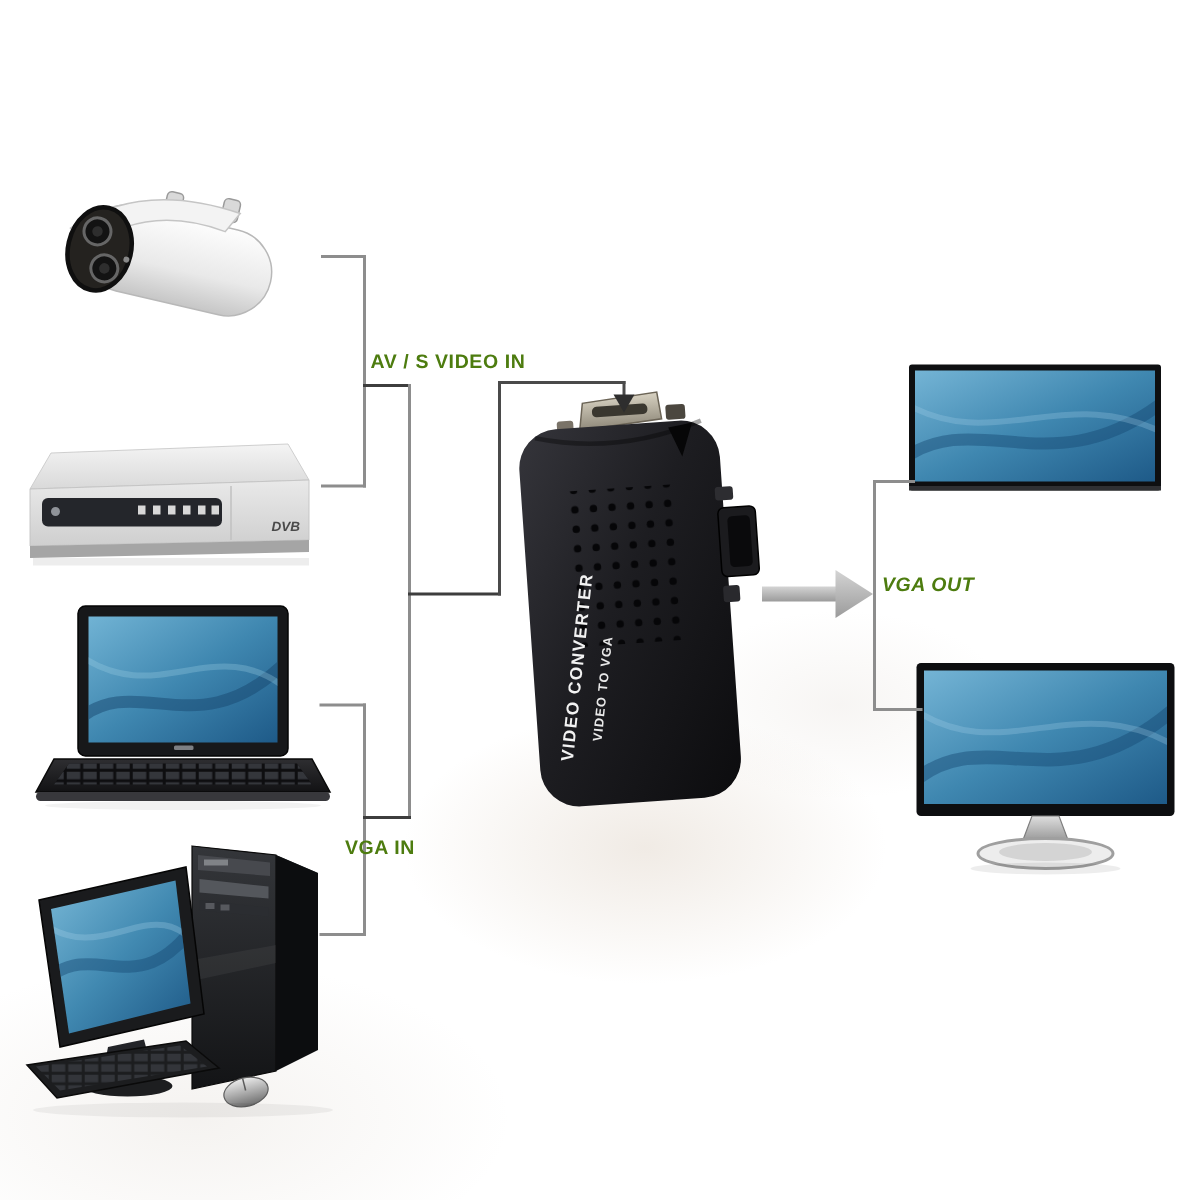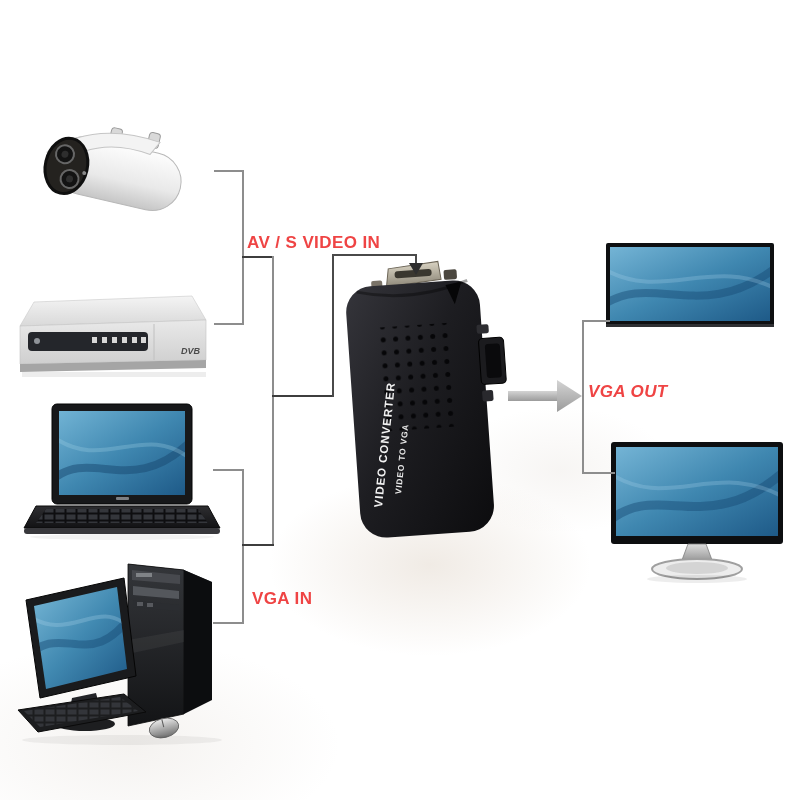--- a/index.html
+++ b/index.html
@@ -18,22 +18,22 @@
   .dev{position:absolute;z-index:2;}
   .wire{position:absolute;background:#8d8d8d;z-index:5;}
   .wire.dark{background:#3d3d3d;}
   .wire.mid{background:#4a4a4a;}
   .arrowhead-down{
     position:absolute;z-index:6;width:0;height:0;
     border-left:7px solid transparent;border-right:7px solid transparent;
     border-top:12px solid #2e2e2e;
   }
   .red-label{
-    position:absolute;z-index:7;color:#ef4444;
-    font-weight:bold;font-size:17px;letter-spacing:0.4px;white-space:nowrap;
+    position:absolute;z-index:7;color:#4d7c0f;
+    font-weight:bold;font-size:13px;letter-spacing:0.4px;white-space:nowrap;
   }
   svg text{font-family:"Liberation Sans", sans-serif;}
 </style>
 </head>
 <body>
 
 <div id="stage">
   <div id="smudge"></div>
 
   <svg class="dev" style="left:26px;top:120px;" width="178" height="118" viewBox="0 0 178 118">
@@ -281,15 +281,15 @@
       <linearGradient id="aGrad" x1="0" y1="0" x2="0" y2="1">
         <stop offset="0" stop-color="#d4d4d4"></stop>
           <stop offset="1" stop-color="#9b9b9b"></stop>
       </linearGradient>
     </defs>
     <rect x="3" y="14" width="52" height="10" fill="url(#aGrad)"></rect>
     <polygon points="52,3 77,19 52,35" fill="url(#aGrad)"></polygon>
   </svg>
 
   <div class="red-label" style="left:247px;top:233px;">AV / S VIDEO IN</div>
-  <div class="red-label" style="left:252px;top:557px;margin-top:32px;">VGA IN</div>
+  <div class="red-label" style="left:230px;top:557px;">VGA IN</div>
   <div class="red-label" style="left:588px;top:382px;font-style:italic;">VGA OUT</div>
 </div>
 
 </body></html>

